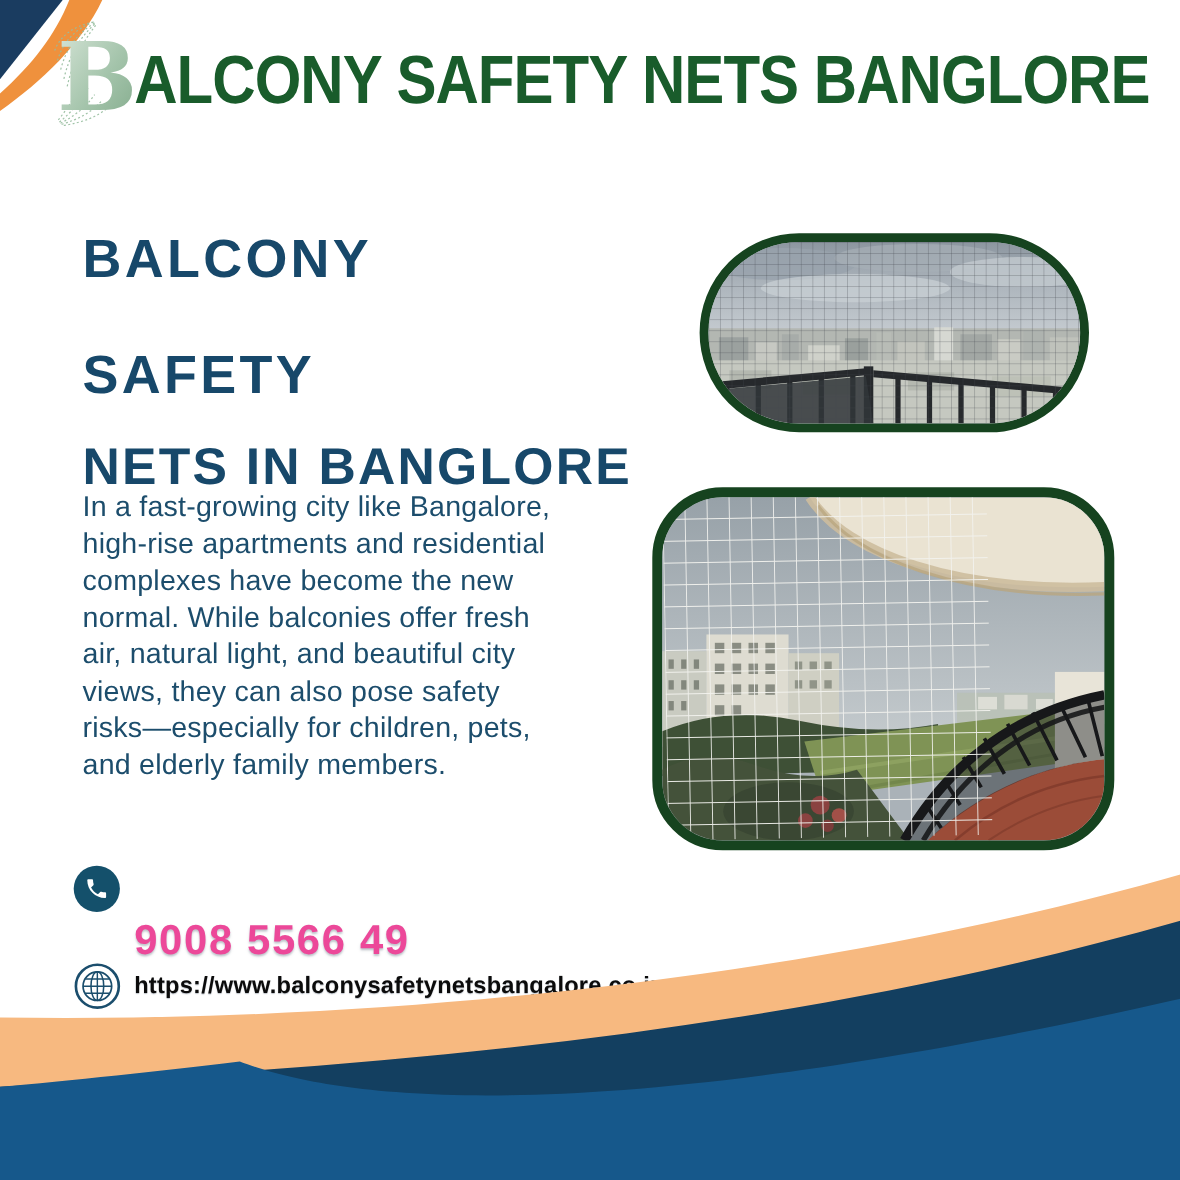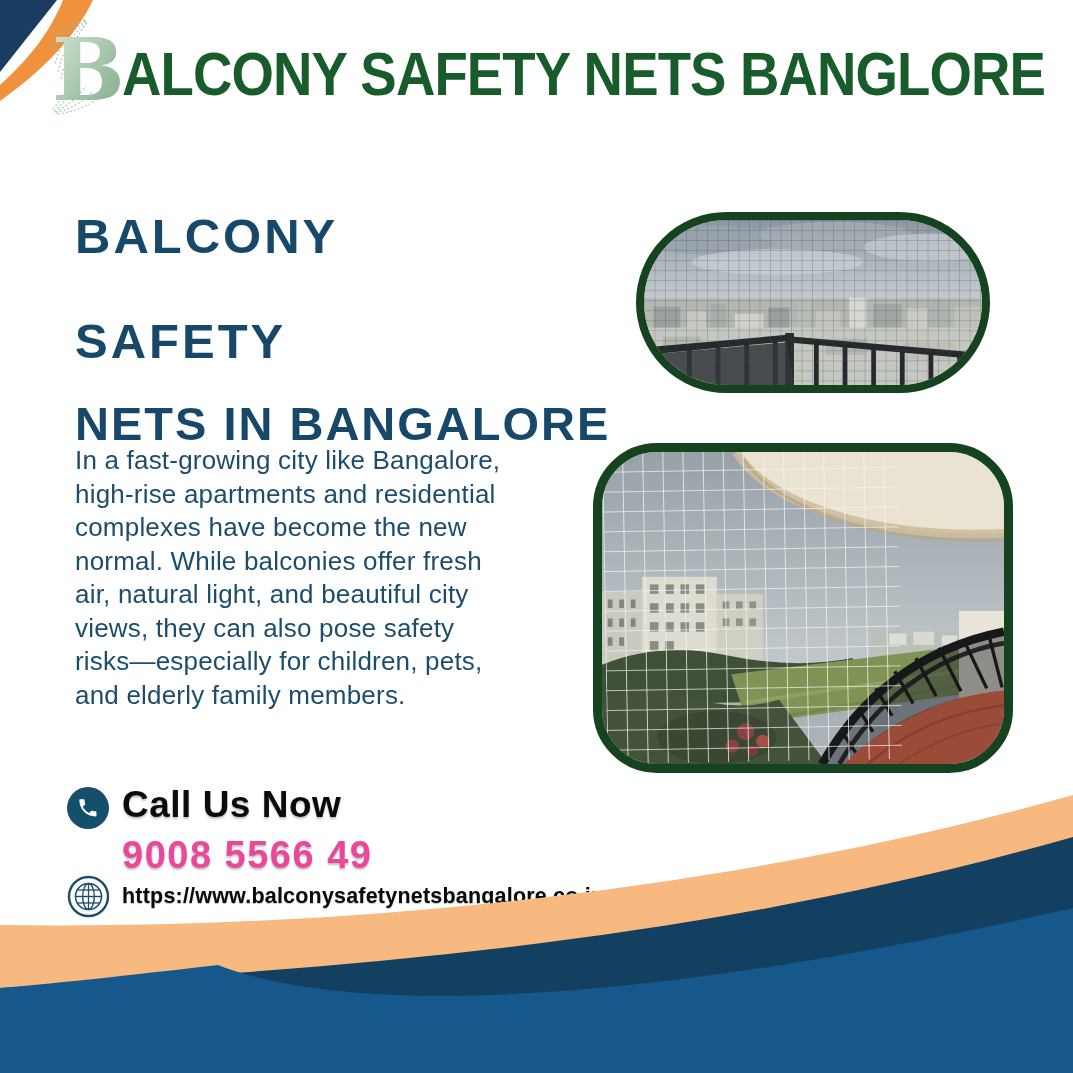--- a/index.html
+++ b/index.html
@@ -78,21 +78,21 @@
         <path d="M25,93 Q39,76 46,58"></path>
       </g>
       <text x="24" y="84" font-family="DejaVu Serif, serif" font-weight="bold" font-size="86" fill="url(#gradB)">B</text>
     </svg>
     <div class="logo-text">ALCONY SAFETY NETS BANGLORE</div>
   </div>
 
   <div class="heading">
     <div class="h-line h-line1">BALCONY</div>
     <div class="h-line h-line2">SAFETY</div>
-    <div class="h-line h-line3">NETS IN BANGALORE</div>
+    <div class="h-line h-line3">NETS IN BANGLORE</div>
   </div>
 
   <div class="hero-paragraph">In a fast-growing city like Bangalore, high-rise apartments and residential complexes have become the new normal. While balconies offer fresh air, natural light, and beautiful city views, they can also pose safety risks—especially for children, pets, and elderly family members.</div>
 
   <div class="photo photo-1" role="img" aria-label="City skyline seen through a balcony safety net over a dark railing">
     <svg viewBox="0 0 354 181" preserveAspectRatio="none">
       <defs>
         <linearGradient id="sky1" x1="0" y1="0" x2="0" y2="1">
           <stop offset="0" stop-color="#8C96A0"></stop>
           <stop offset="0.45" stop-color="#AEB6BD"></stop>
@@ -234,21 +234,20 @@
       <rect x="0" y="0" width="308" height="330" fill="url(#netB)" transform="rotate(-1 0 0)"></rect>
     </svg>
   </div>
 
   <div class="phone-icon-wrap">
     <svg viewBox="0 0 44 44" aria-hidden="true">
       <circle cx="22" cy="22" r="21" fill="#14506B"></circle>
       <path transform="translate(10.5,10.5) scale(0.95)" fill="#FFFFFF" d="M6.62 10.79c1.44 2.83 3.76 5.14 6.59 6.59l2.2-2.2c.27-.27.67-.36 1.02-.24 1.12.37 2.33.57 3.57.57.55 0 1 .45 1 1V20c0 .55-.45 1-1 1-9.39 0-17-7.61-17-17 0-.55.45-1 1-1h3.5c.55 0 1 .45 1 1 0 1.25.2 2.45.57 3.57.11.35.03.74-.25 1.02l-2.2 2.2z"></path>
     </svg>
   </div>
-  <div class="call-label">Call Us Now</div>
   <div class="phone-number">9008 5566 49</div>
 
   <div class="globe-icon-wrap">
     <svg viewBox="0 0 43 43" aria-hidden="true">
       <circle cx="21.5" cy="21.5" r="19.5" fill="none" stroke="#1B4E6D" stroke-width="2.4"></circle>
       <circle cx="21.5" cy="21.5" r="13" fill="none" stroke="#1B4E6D" stroke-width="1.6"></circle>
       <ellipse cx="21.5" cy="21.5" rx="5.8" ry="13" fill="none" stroke="#1B4E6D" stroke-width="1.4"></ellipse>
       <line x1="8.5" y1="21.5" x2="34.5" y2="21.5" stroke="#1B4E6D" stroke-width="1.4"></line>
       <line x1="10.5" y1="15" x2="32.5" y2="15" stroke="#1B4E6D" stroke-width="1.3"></line>
       <line x1="10.5" y1="28" x2="32.5" y2="28" stroke="#1B4E6D" stroke-width="1.3"></line>

